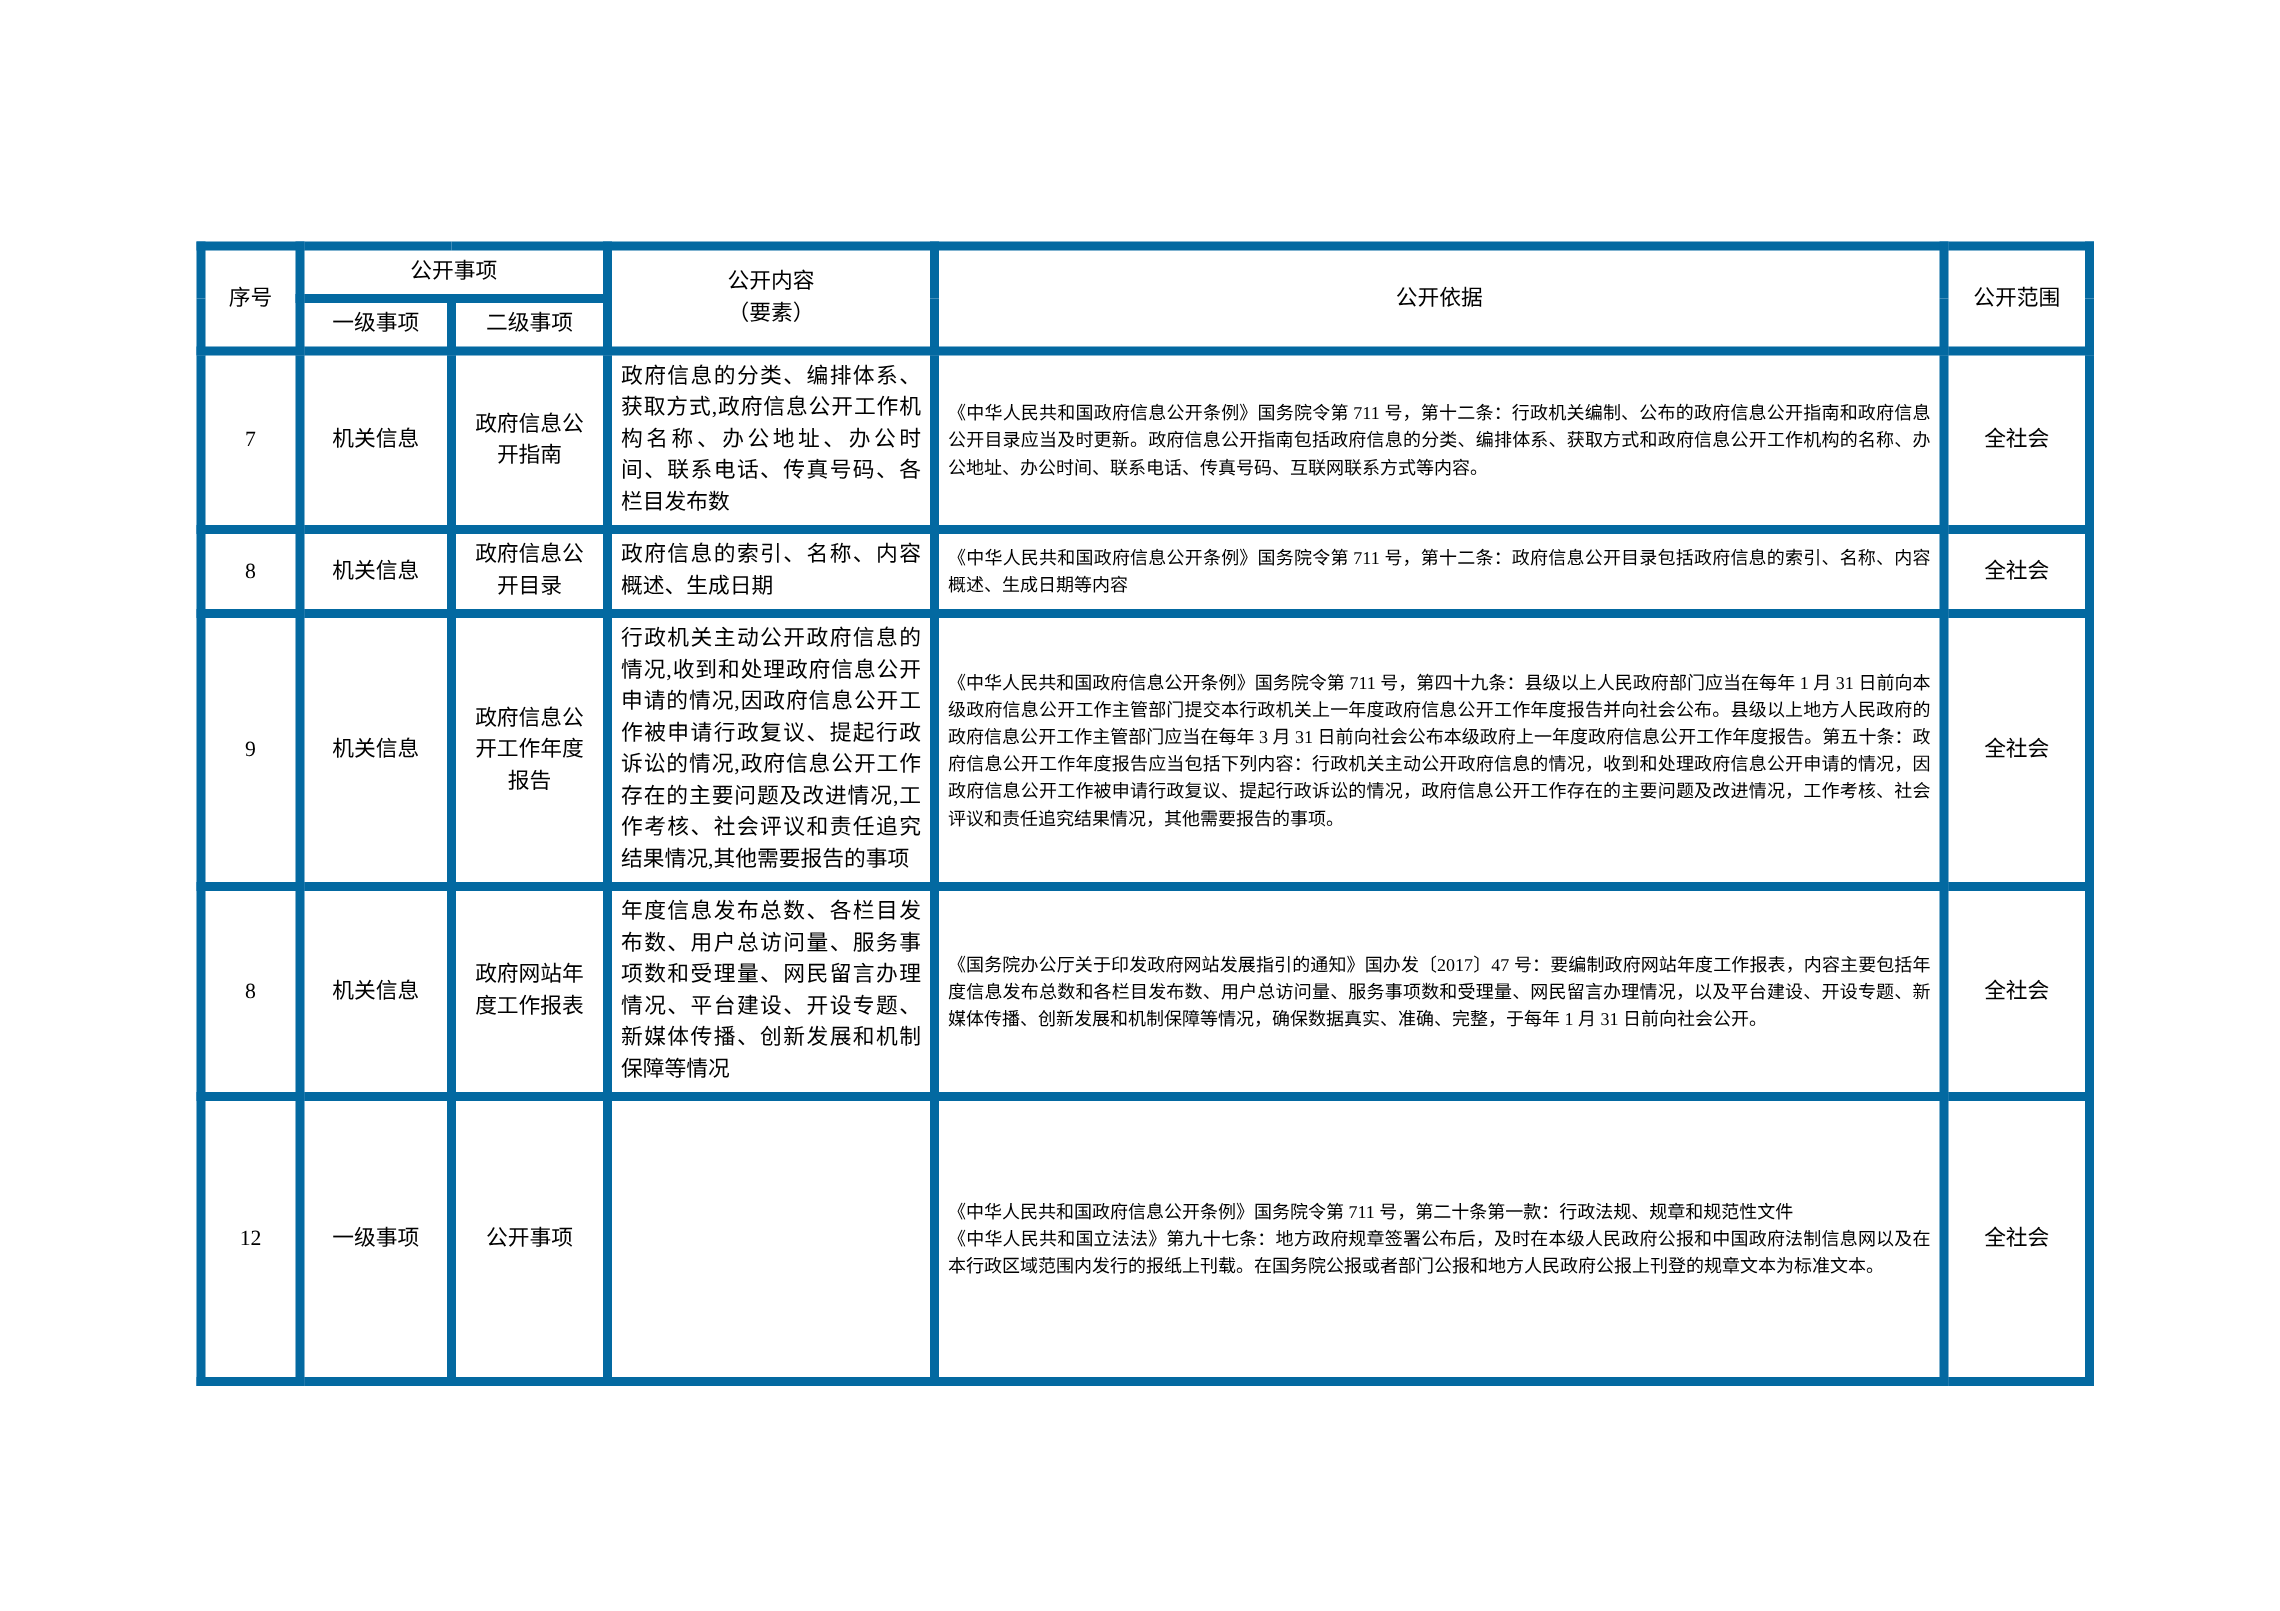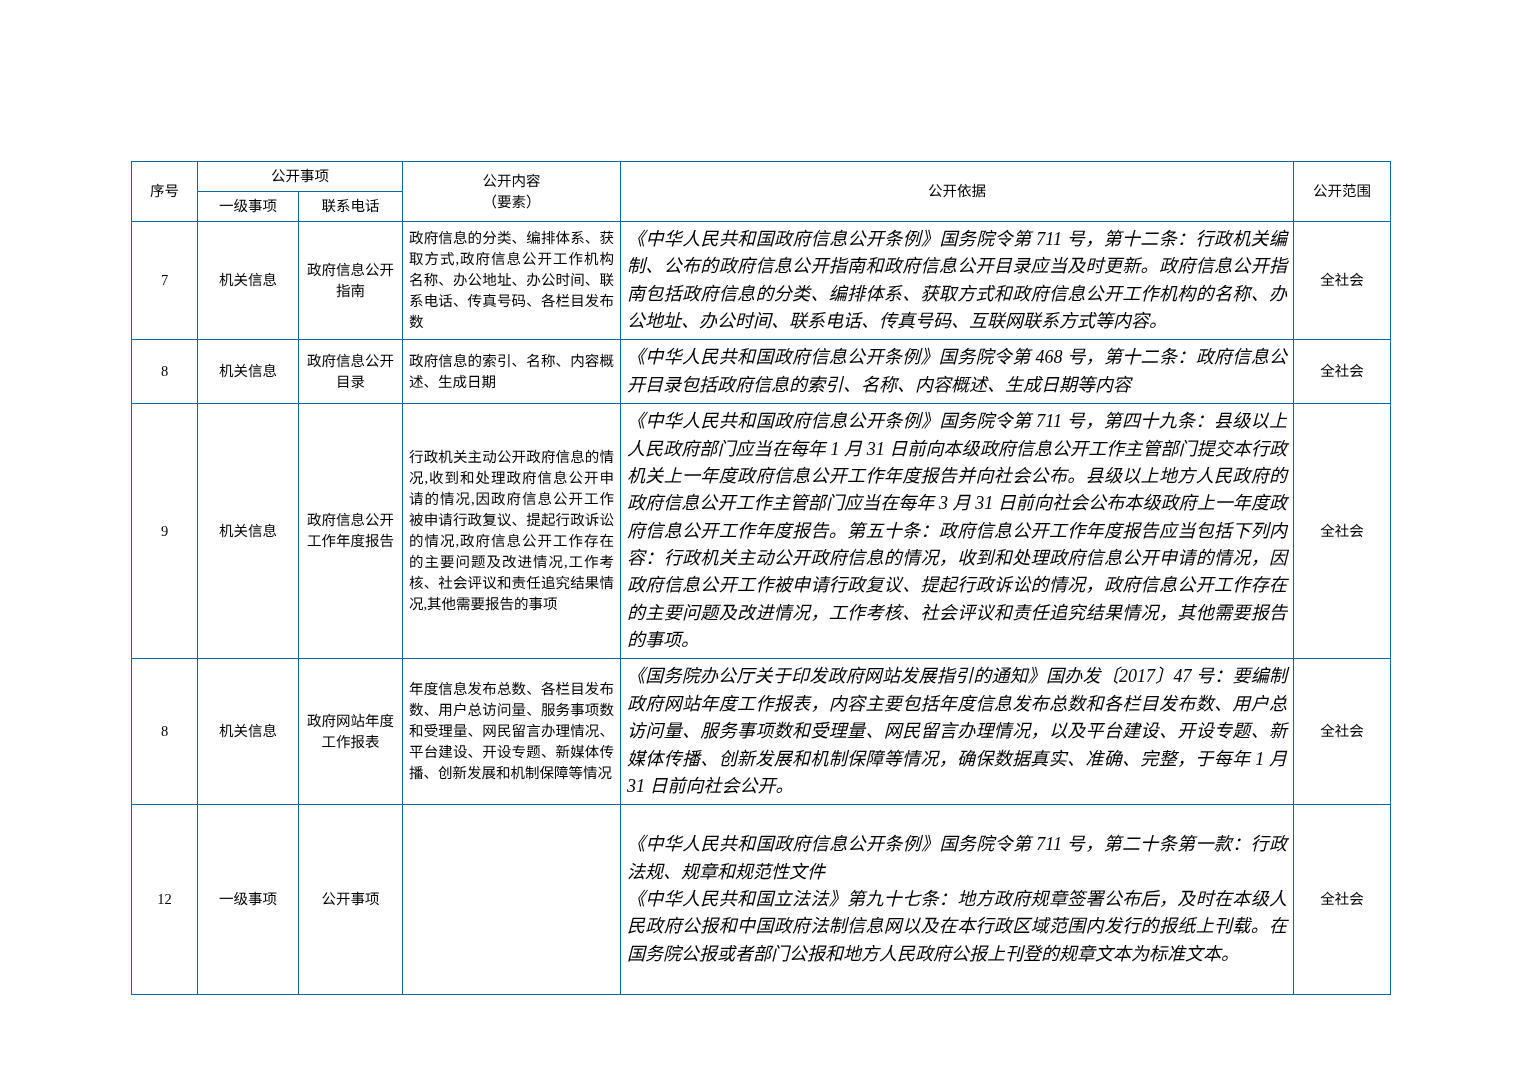--- a/index.html
+++ b/index.html
@@ -24,21 +24,21 @@
   }
   table.disclosure {
     position: absolute;
     left: 131px;
     top: 161px;
     width: 1259px;
     border-collapse: collapse;
     table-layout: fixed;
   }
   table.disclosure td, table.disclosure th {
-    border: 1px solid #0369a1;
+    border: 6px solid #0369a1;
     vertical-align: middle;
     padding: 4px 6px;
     font-weight: normal;
     font-size: 14.5px;
     line-height: 1.45;
   }
   
   col.c-seq      { width: 66px; }
   col.c-lvl1     { width: 101px; }
   col.c-lvl2     { width: 104px; }
@@ -65,23 +65,22 @@
     padding-top: 6px;
   }
   .basis-cell {
     vertical-align: middle;
     padding: 6px 8px;
   }
   .basis-cell p {
     margin: 0;
     text-align: justify;
     text-justify: inter-ideograph;
-    font-size: 18px;
+    font-size: 12px;
     line-height: 1.52;
-    font-style: italic;
   }
 </style>
 </head>
 <body>
 
 <div class="page">
 
   <table class="disclosure">
     <colgroup>
       <col class="c-seq">
@@ -97,21 +96,21 @@
         <td colspan="2" class="hdr-center">公开事项</td>
         <td rowspan="2" class="hdr-center">
           <div>公开内容</div>
           <div>（要素）</div>
         </td>
         <td rowspan="2" class="hdr-center">公开依据</td>
         <td rowspan="2" class="hdr-center">公开范围</td>
       </tr>
       <tr>
         <td class="hdr-center">一级事项</td>
-        <td class="hdr-center">联系电话</td>
+        <td class="hdr-center">二级事项</td>
       </tr>
     </thead>
     <tbody>
 
       <tr>
         <td class="cell-center">7</td>
         <td class="cell-center">机关信息</td>
         <td class="cell-center">政府信息公开指南</td>
         <td class="cell-content">政府信息的分类、编排体系、获取方式,政府信息公开工作机构名称、办公地址、办公时间、联系电话、传真号码、各栏目发布数</td>
         <td class="basis-cell">
@@ -119,21 +118,21 @@
         </td>
         <td class="cell-center">全社会</td>
       </tr>
 
       <tr>
         <td class="cell-center">8</td>
         <td class="cell-center">机关信息</td>
         <td class="cell-center">政府信息公开目录</td>
         <td class="cell-content">政府信息的索引、名称、内容概述、生成日期</td>
         <td class="basis-cell">
-          <p>《中华人民共和国政府信息公开条例》国务院令第 468 号，第十二条：政府信息公开目录包括政府信息的索引、名称、内容概述、生成日期等内容</p>
+          <p>《中华人民共和国政府信息公开条例》国务院令第 711 号，第十二条：政府信息公开目录包括政府信息的索引、名称、内容概述、生成日期等内容</p>
         </td>
         <td class="cell-center">全社会</td>
       </tr>
 
       <tr>
         <td class="cell-center">9</td>
         <td class="cell-center">机关信息</td>
         <td class="cell-center">政府信息公开工作年度报告</td>
         <td class="cell-content">行政机关主动公开政府信息的情况,收到和处理政府信息公开申请的情况,因政府信息公开工作被申请行政复议、提起行政诉讼的情况,政府信息公开工作存在的主要问题及改进情况,工作考核、社会评议和责任追究结果情况,其他需要报告的事项</td>
         <td class="basis-cell">

